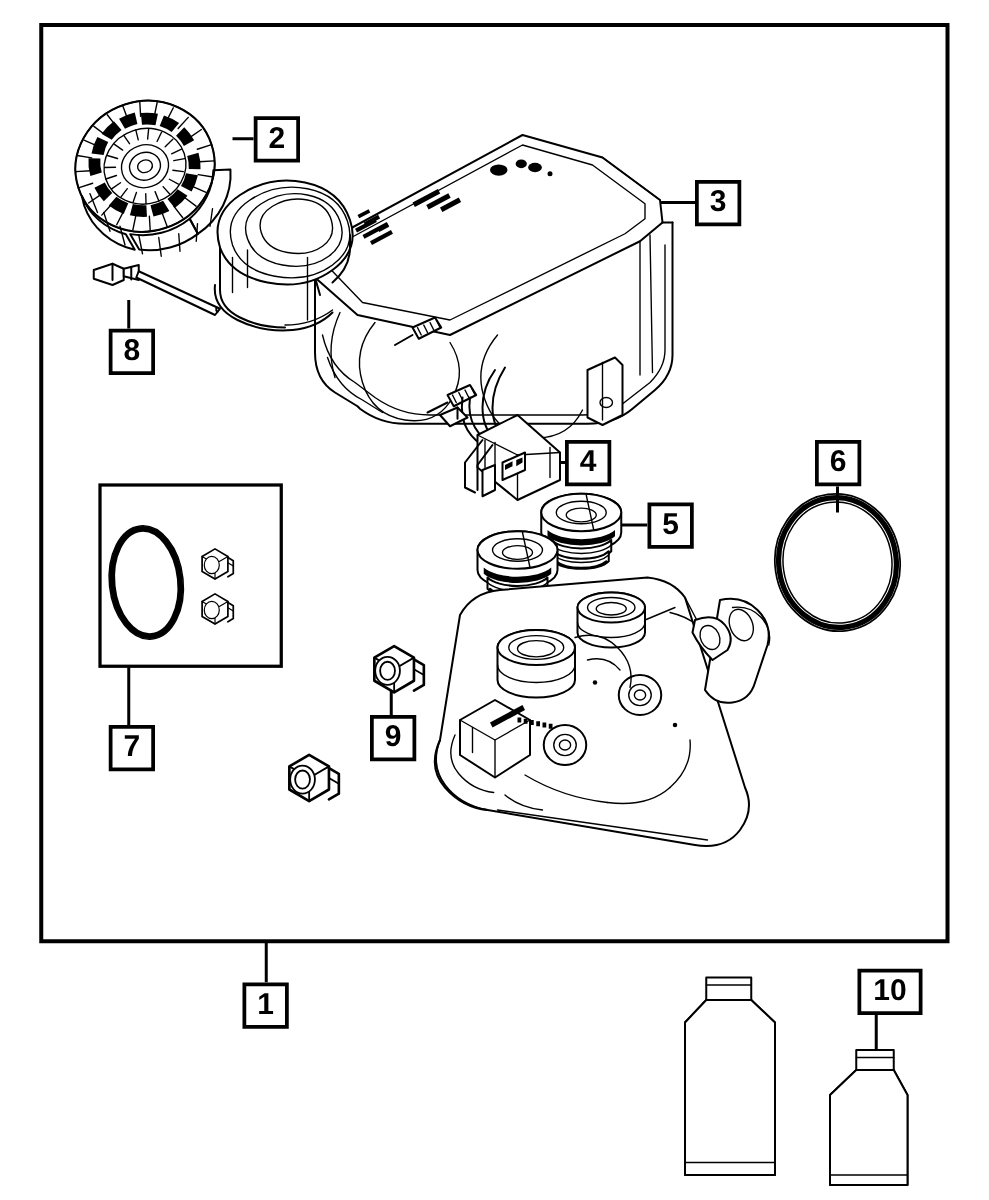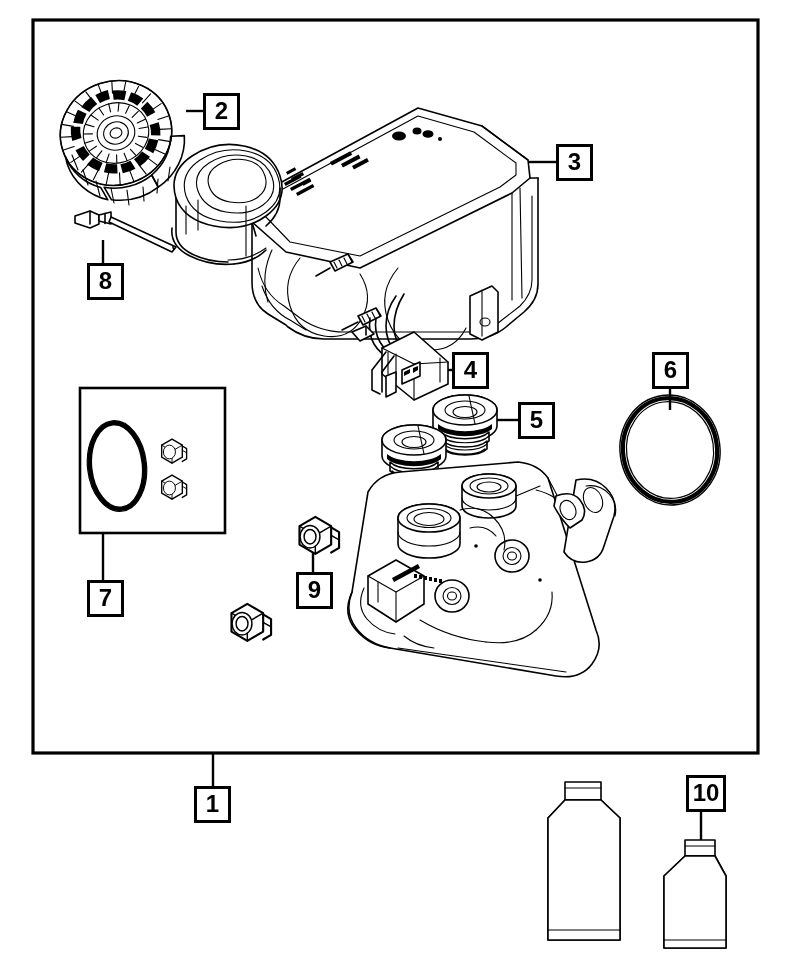--- a/index.html
+++ b/index.html
@@ -7,21 +7,21 @@
   body{width:791px;height:960px;position:relative;overflow:hidden;
        font-family:"Liberation Sans", sans-serif;}
   #stage{position:absolute;left:0;top:0;width:791px;height:960px;}
   svg#art{position:absolute;left:0;top:0;width:791px;height:960px;}
   .callout{position:absolute;background:#ffffff;border:3px solid #000;
            box-sizing:border-box;display:flex;align-items:center;
            justify-content:center;font-weight:bold;color:#000;
            font-family:"Liberation Sans", sans-serif;line-height:1;}
   .callout span{display:block;transform:translateY(-1px);}
   .c-sm{width:37px;height:37px;font-size:24px;}
-  .c-wd{width:40px;height:37px;font-size:24px;}
+  .c-wd{width:52px;height:37px;font-size:24px;}
 </style>
 </head>
 <body>
 
 <div id="stage">
 
 <svg id="art" viewBox="0 0 791 960">
   <defs>
     <style>
       .ln  { fill:none; stroke:#000; stroke-width:1.6; stroke-linejoin:round; stroke-linecap:round; }

